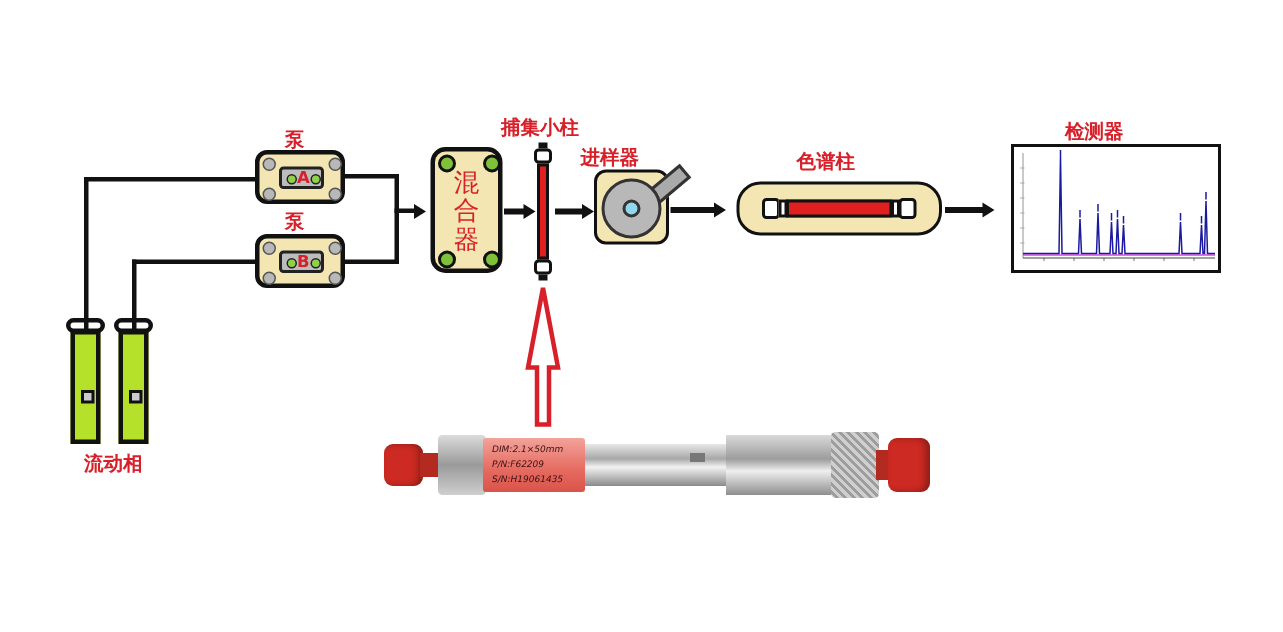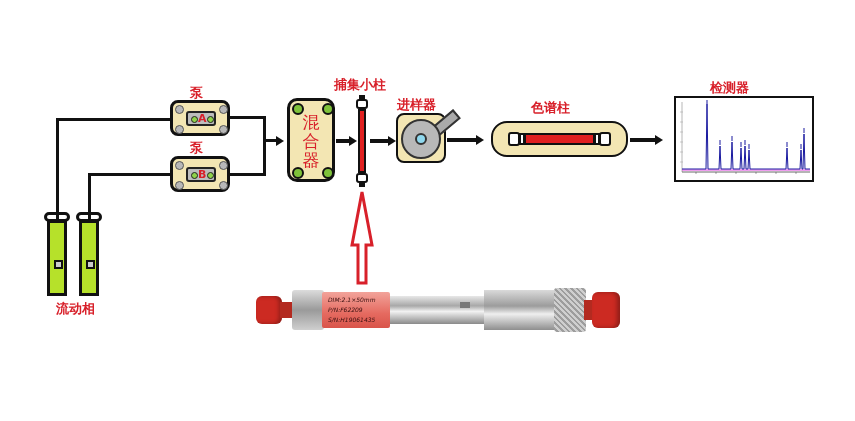--- a/index.html
+++ b/index.html
@@ -88,21 +88,21 @@
   <div class="abs" style="left:4px;top:0;width:6px;height:4px;background:#111;"></div>
   <div class="abs" style="left:1px;top:4px;width:12px;height:10px;background:#fff;border:2px solid #111;box-sizing:border-box;border-radius:3px;"></div>
   <div class="abs" style="left:3px;top:14px;width:8px;height:64px;background:#e02020;border:2px solid #111;box-sizing:border-box;"></div>
   <div class="abs" style="left:1px;top:78px;width:12px;height:10px;background:#fff;border:2px solid #111;box-sizing:border-box;border-radius:3px;"></div>
   <div class="abs" style="left:4px;top:88px;width:6px;height:4px;background:#111;"></div>
 </div>
 
 <div class="line" style="left:370px;top:139px;width:20px;height:4px;"></div>
 <div class="arrow-head" style="left:388px;top:136px;"></div>
 
-<div class="label" style="left:397px;top:96px;">进样器</div>
+<div class="label" style="left:387px;top:96px;">进样器</div>
 <div class="box" style="left:396px;top:113px;width:50px;height:50px;border-radius:8px;border-width:2px;">
   <div class="abs" style="left:30px;top:-12px;width:12px;height:30px;background:#aaa;border:2px solid #333;transform:rotate(50deg);transform-origin:50% 100%;box-sizing:border-box;"></div>
   <div class="abs" style="left:3px;top:4px;width:40px;height:40px;border-radius:50%;background:#b8b8b8;border:2px solid #333;box-sizing:border-box;"></div>
   <div class="abs" style="left:17px;top:18px;width:12px;height:12px;border-radius:50%;background:#8fd8ee;border:2px solid #333;box-sizing:border-box;"></div>
 </div>
 
 <div class="line" style="left:447px;top:138px;width:30px;height:4px;"></div>
 <div class="arrow-head" style="left:476px;top:135px;"></div>
 
 <div class="label" style="left:531px;top:99px;">色谱柱</div>

